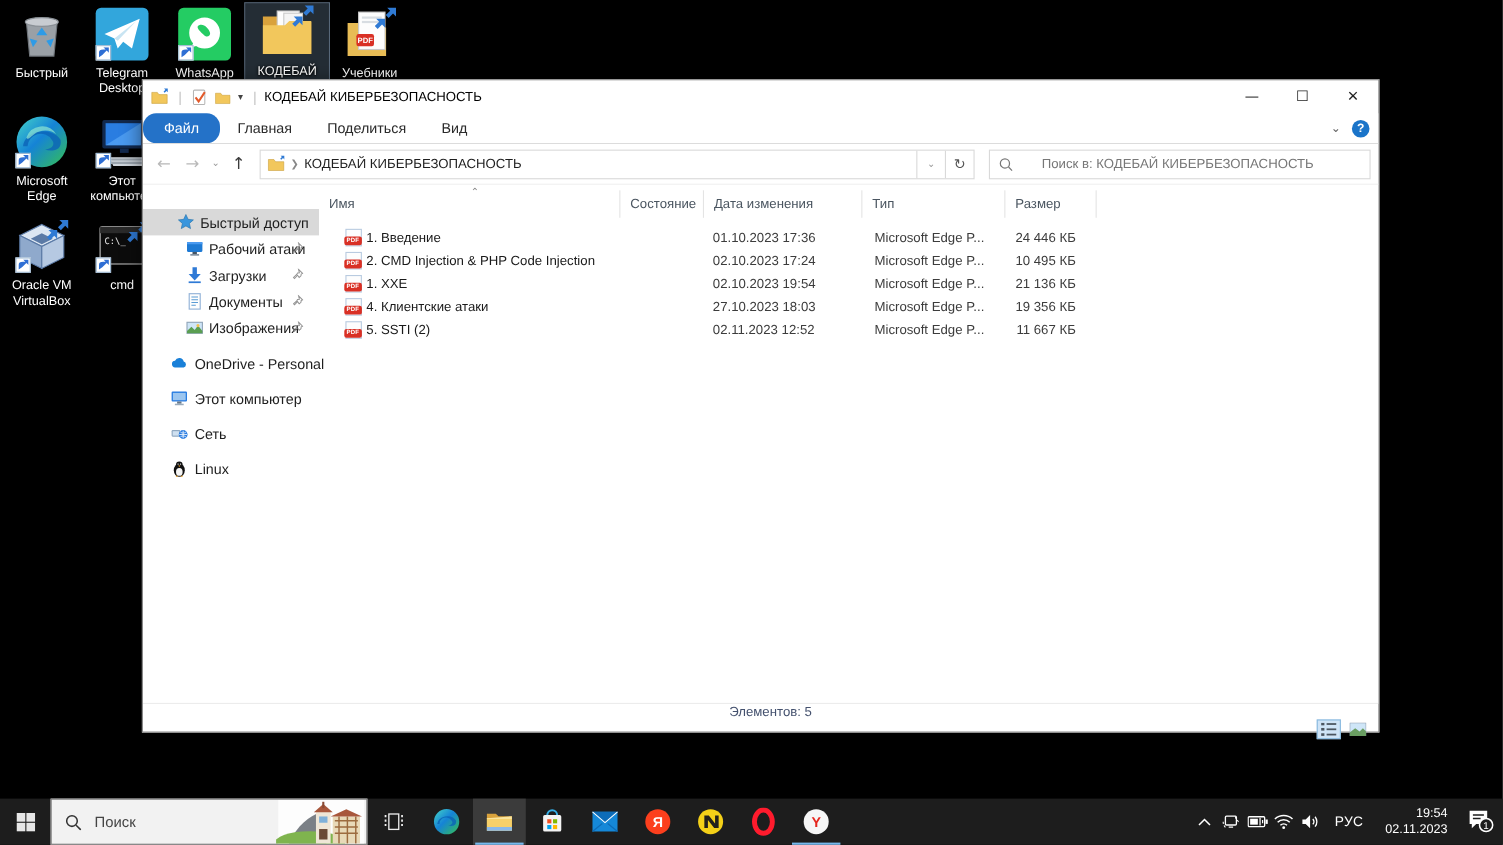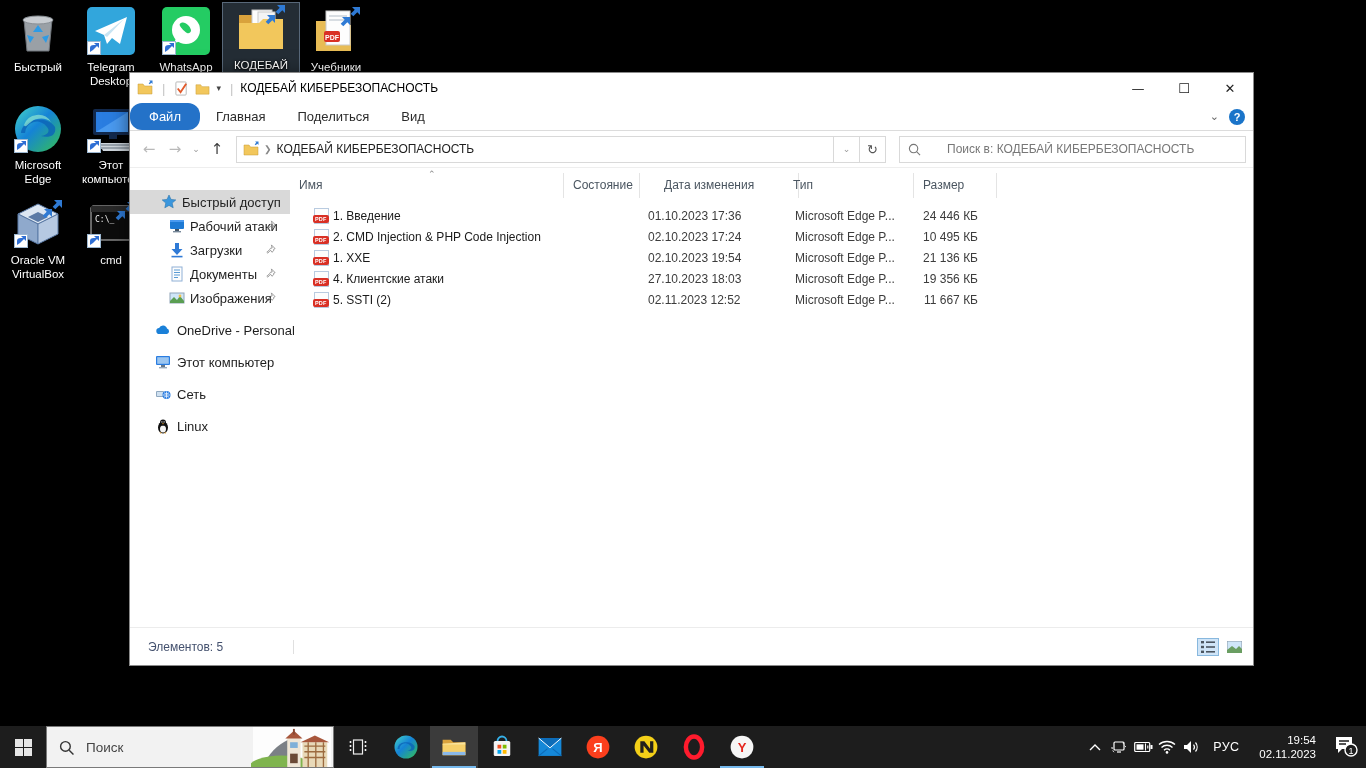--- a/index.html
+++ b/index.html
@@ -60,21 +60,21 @@
   .frow{height:21px;display:flex;align-items:center;position:relative;font-size:12px;}
   .frow .fic{position:absolute;left:24px;top:3px;width:15px;height:16px;}
   .fname{position:absolute;left:43px;color:#1a1a1a;width:225px;white-space:nowrap;overflow:hidden;}
   .fdate{position:absolute;left:358px;color:#3c3c3c;}
   .ftype{position:absolute;left:505px;color:#3c3c3c;}
   .fsize{position:absolute;left:624px;width:64px;text-align:right;color:#3c3c3c;}
   .pdficon{width:15px;height:16px;position:relative;background:#fdfdfd;border:1px solid #b9cbe0;}
   .pdficon:before{content:"";position:absolute;}
   .pdfbadge{position:absolute;left:-2px;bottom:0px;background:#d93025;color:#fff;font-size:5.5px;font-weight:bold;padding:1px 2px;border-radius:2px;letter-spacing:.2px;}
   
-  .statusbar{position:absolute;left:0;bottom:0;right:0;height:38px;border-top:1px solid #ececec;display:flex;align-items:center;font-size:12px;color:#44516e;}
+  .statusbar{position:absolute;left:0;bottom:0;right:0;height:26px;border-top:1px solid #ececec;display:flex;align-items:center;font-size:12px;color:#44516e;flex-direction:column;}
   .statusbar .stext{padding-left:18px;}
   .stat-sep{width:1px;height:14px;background:#e0e0e0;margin-left:70px;}
   .viewbtns{margin-left:auto;display:flex;gap:4px;padding-right:8px;}
   .vbtn{width:22px;height:18px;display:flex;align-items:center;justify-content:center;border:1px solid transparent;}
   .vbtn.sel{background:#cfe4f7;border-color:#88b8de;}
   
   .taskbar{position:absolute;left:0;bottom:0;width:1366px;height:42px;background:#1d1d1d;z-index:30;display:flex;align-items:stretch;}
   .tstart{width:46px;display:flex;align-items:center;justify-content:center;}
   .tsearch{width:288px;background:#f2f2f2;border:1px solid #7a7a7a;display:flex;align-items:center;padding-left:12px;gap:10px;position:relative;overflow:hidden;}
   .tsearch input{border:0;outline:0;background:transparent;font-size:13.5px;color:#0369a1;width:130px;font-family:inherit;}
@@ -422,21 +422,21 @@
           </svg>
         <span class="stx">Linux</span>
       </div>
     </div>
 
     <div class="filearea">
       <div class="cols">
         <span class="sortcaret">⌃</span>
         <div class="cell" style="left:0;width:274px">Имя</div>
         <div class="cell" style="left:274px;width:76px">Состояние</div>
-        <div class="cell" style="left:365px;width:144px">Дата изменения</div>
+        <div class="cell" style="left:350px;width:144px">Дата изменения</div>
         <div class="cell" style="left:494px;width:130px">Тип</div>
         <div class="cell" style="left:624px;width:83px">Размер</div>
       </div>
       <div class="rows">
         <div class="frow">
           <span class="fic pdficon">
               <span class="pdfbadge">PDF</span>
             </span>
           <span class="fname">1. Введение</span>
           <span class="fdate">01.10.2023 17:36</span>

